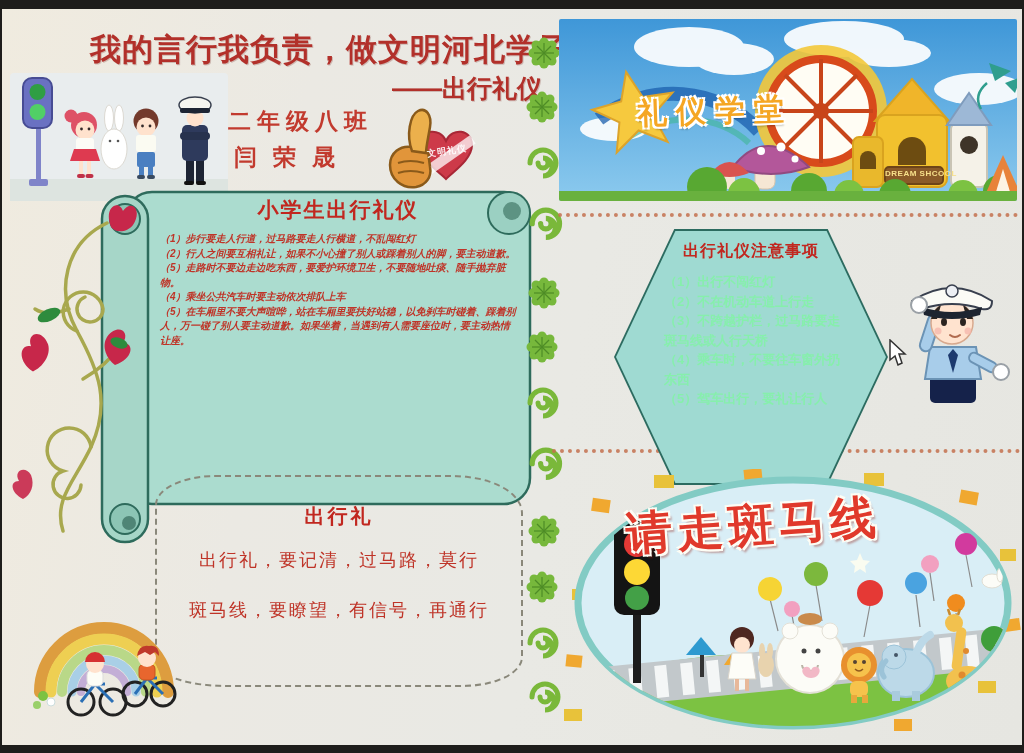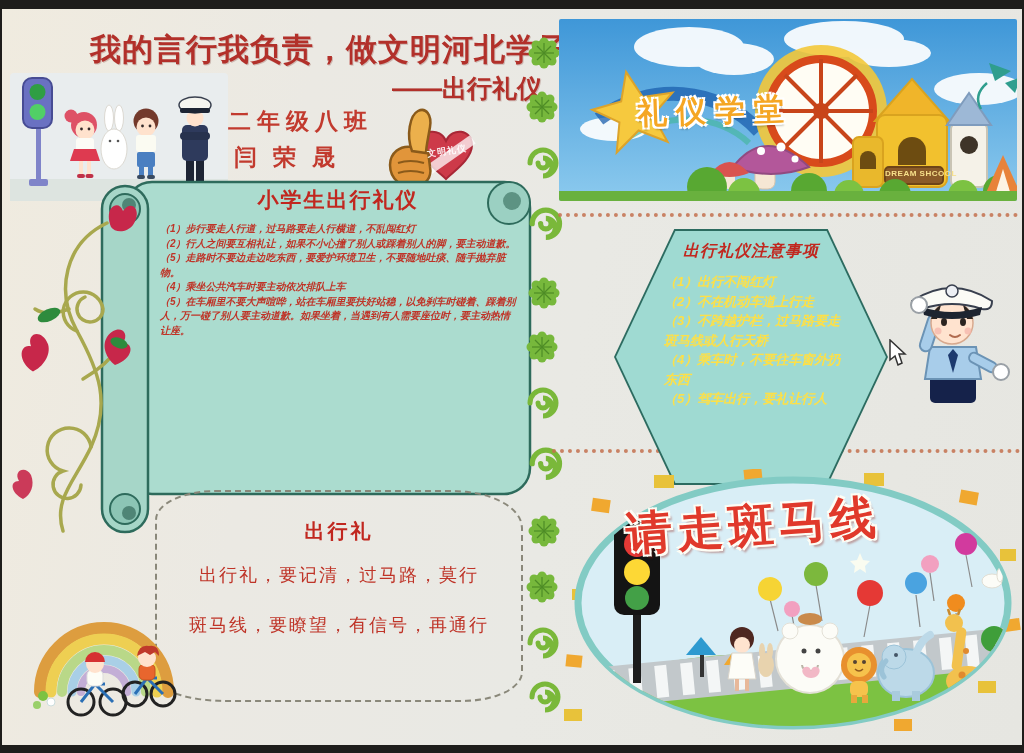--- a/index.html
+++ b/index.html
@@ -27,51 +27,50 @@
     text-shadow:1px 1px 0 rgba(120,40,30,.25);white-space:nowrap;
   }
   .class-name{left:226px;top:97px;font-size:23px;font-weight:bold;color:#c23a2e;letter-spacing:6px;}
   .student-name{left:232px;top:133px;font-size:23px;font-weight:bold;color:#c23a2e;letter-spacing:16px;}
   .badge-text{
     left:412px;top:136px;width:66px;text-align:center;
     font-size:9px;font-weight:bold;color:#ffffff;opacity:.9;
     transform:rotate(-8deg);letter-spacing:1px;
   }
   
-  #scroll-box{left:98px;top:163px;width:437px;height:368px;padding-left:32px;}
+  #scroll-box{left:98px;top:173px;width:437px;height:368px;padding-left:32px;}
   #scroll-text{
     position:absolute;left:60px;top:14px;width:356px;
     color:var(--c-body,#bf3428);
   }
   #scroll-text h2{
     margin:0 0 8px 0;text-align:center;font-size:21px;letter-spacing:2px;
     color:#c1271f;
   }
   #scroll-text p{margin:0;font-size:10px;line-height:1.45;font-weight:bold;font-style:italic;}
   
   #hexagon{
     left:612px;top:220px;width:274px;height:256px;
     background:#2c6b60;
     clip-path:polygon(22% 0,78% 0,100% 50%,78% 100%,22% 100%,0 50%);
-    font-style:italic;
   }
   #hexagon .inner{
     position:absolute;left:2px;top:2px;right:2px;bottom:2px;
     background:var(--c-hex,#9fdad2);
     clip-path:polygon(22% 0,78% 0,100% 50%,78% 100%,22% 100%,0 50%);
   }
   #hexagon h2{
     margin:12px 0 10px 0;text-align:center;font-size:16px;letter-spacing:1px;
     color:#c1271f;
   }
-  #hexagon .items{padding:0 46px 0 50px;font-size:13px;line-height:1.5;font-weight:bold;color:#fde047;}
+  #hexagon .items{padding:0 46px 0 50px;font-size:13px;line-height:1.5;font-weight:bold;color:#86efac;}
   #hexagon .items p{margin:0;}
   
   #rhyme-box{
-    left:153px;top:481px;width:364px;height:208px;
+    left:153px;top:466px;width:364px;height:208px;
     border:2px dashed #8a887a;
     border-radius:60px 70px 60px 70px / 30px 38px 30px 26px;
     color:var(--c-body,#bf3428);
   }
   #rhyme-box h2{margin:26px 0 18px 0;text-align:center;font-size:20px;letter-spacing:3px;color:#c1271f;}
   #rhyme-box p{margin:0 0 26px 0;text-align:center;font-size:18px;font-weight:normal;letter-spacing:2px;}
   
   .dotted-divider{height:0;border-top:4px dotted #c4714f;opacity:.85;}
   #divider-1{left:556px;top:204px;width:460px;}
   #divider-2{left:550px;top:440px;width:468px;}

